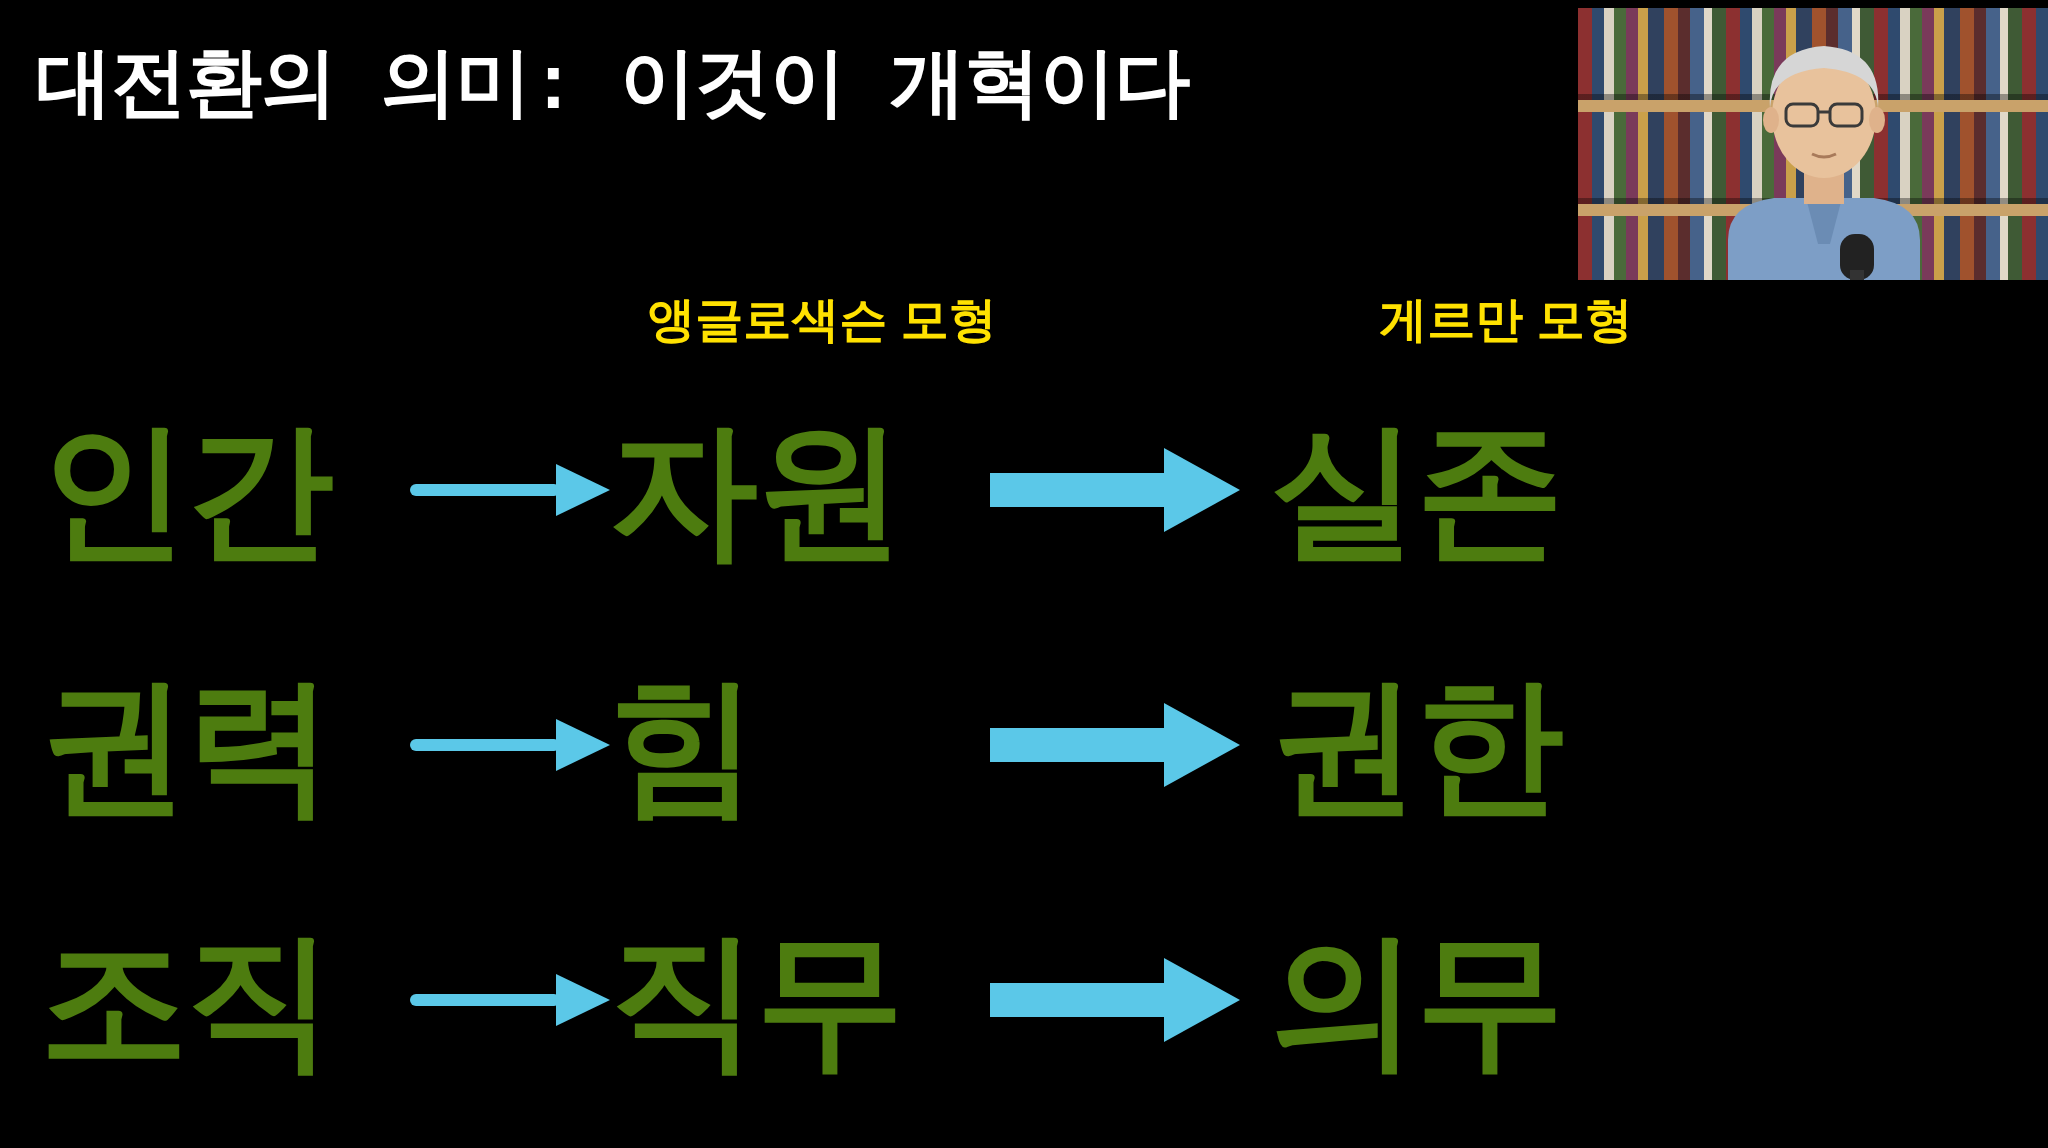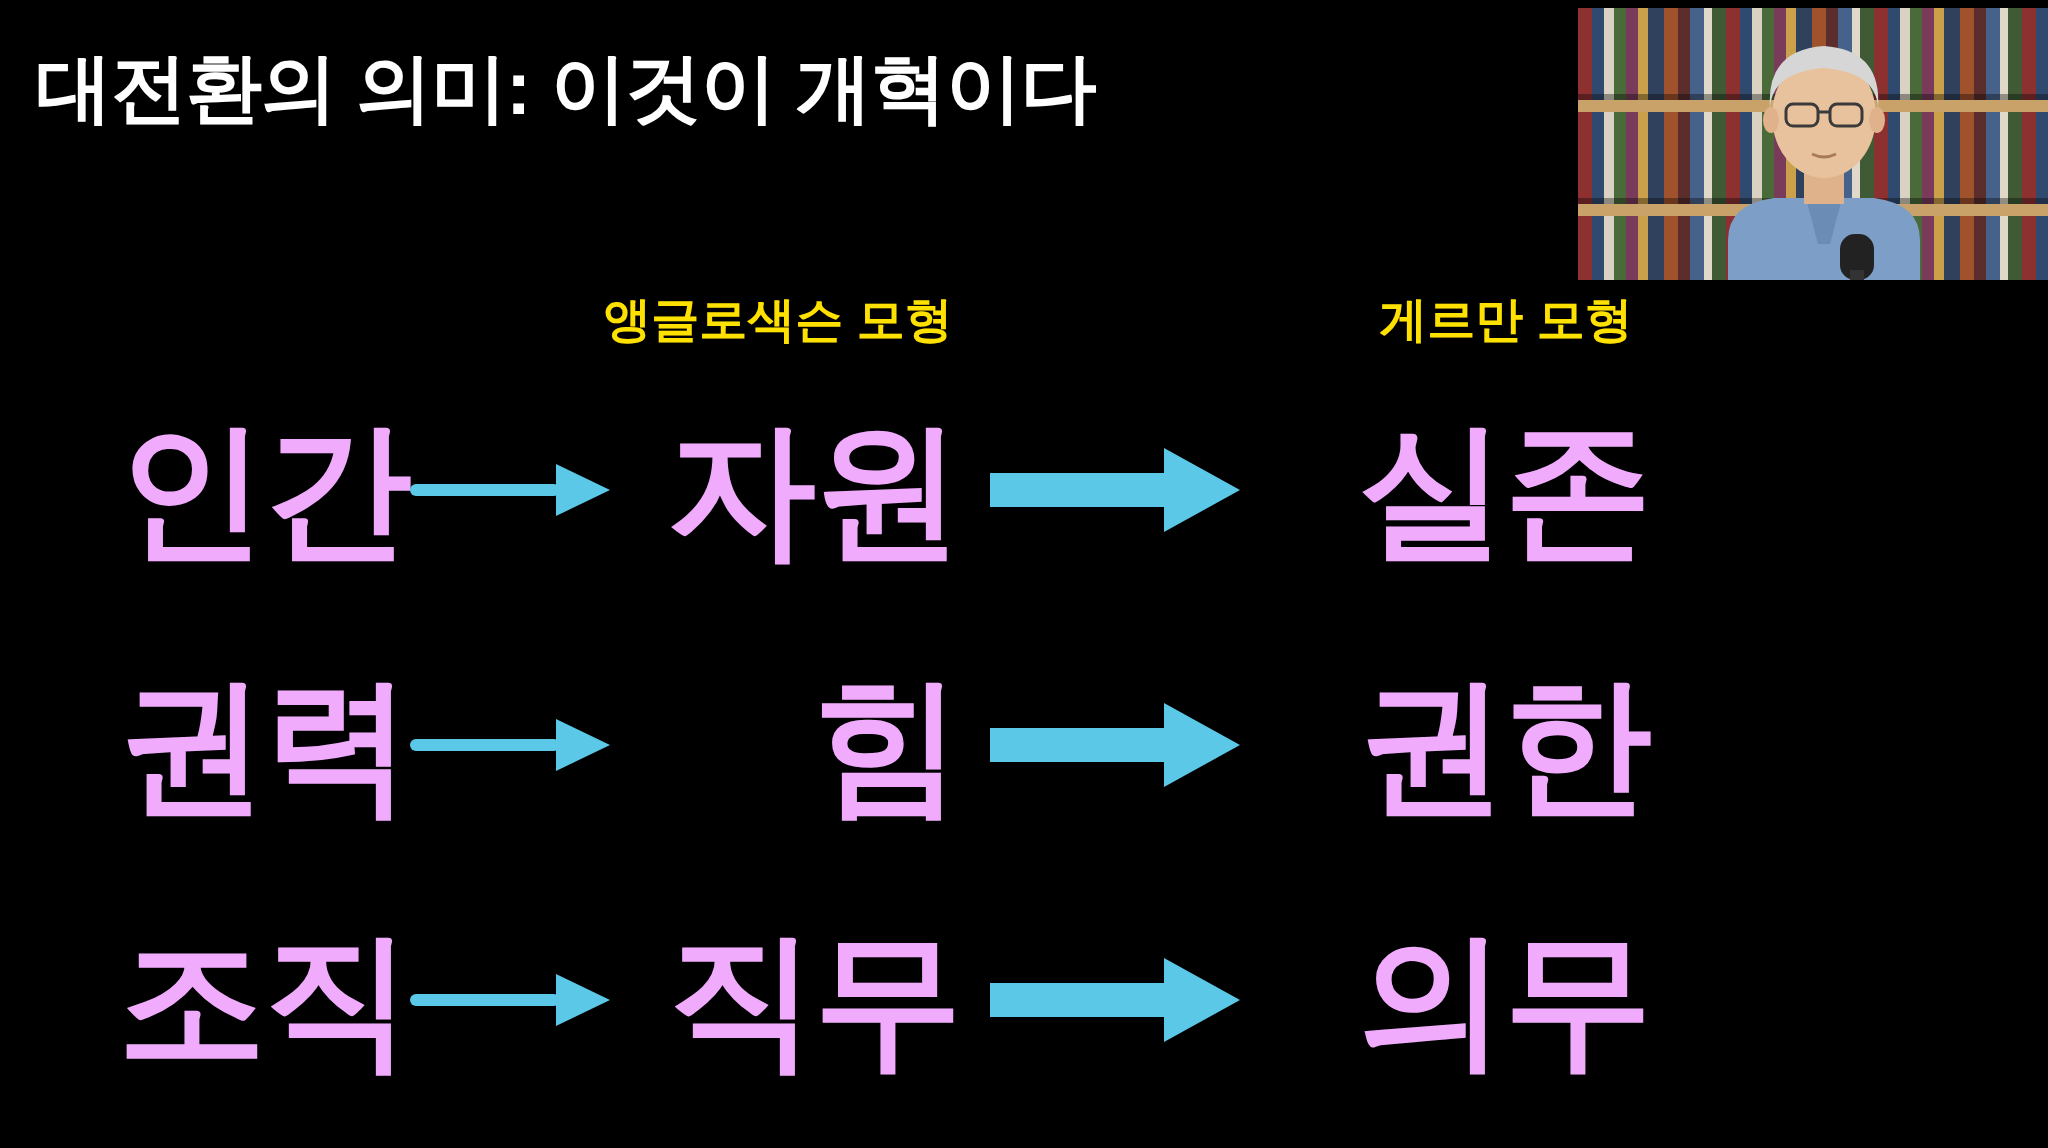--- a/index.html
+++ b/index.html
@@ -8,56 +8,57 @@
 
   .slide {
     position:relative;
     width:2048px; height:1148px;
     background:#000;
     overflow:hidden;
   }
 
   .title {
     position:absolute;
-    left:36px; top:38px;
+    left:36px; top:32px;
     font-size:76px;
     font-weight:800;
     color:#ffffff;
     letter-spacing:-1px;
     white-space:nowrap;
+    font-family:Liberation Mono, monospace;
   }
 
   .col-header {
     position:absolute;
     top:288px;
     transform:translateX(-50%);
     font-size:48px;
     font-weight:800;
     color:#ffe100;
     white-space:nowrap;
   }
-  .col-header.anglo  { left:778px; }
+  .col-header.anglo  { left:822px; }
   .col-header.german { left:1506px; }
 
   .diagram {
     position:absolute;
     left:40px; top:362px;
     width:1610px;
   }
   .row {
     display:grid;
     grid-template-columns:370px 200px 350px 310px 380px;
     align-items:center;
     height:255px;
   }
   .word {
-    text-align:right;
+    text-align:left;
     font-size:148px;
     font-weight:900;
-    color:#f0abfc;
+    color:#4d7c0f;
     line-height:1;
     letter-spacing:-2px;
   }
   .arrow { display:flex; justify-content:center; align-items:center; }
   .arrow svg { fill:#5bc8e8; }
 
   
   .webcam {
     position:absolute;
     left:1578px; top:8px;

